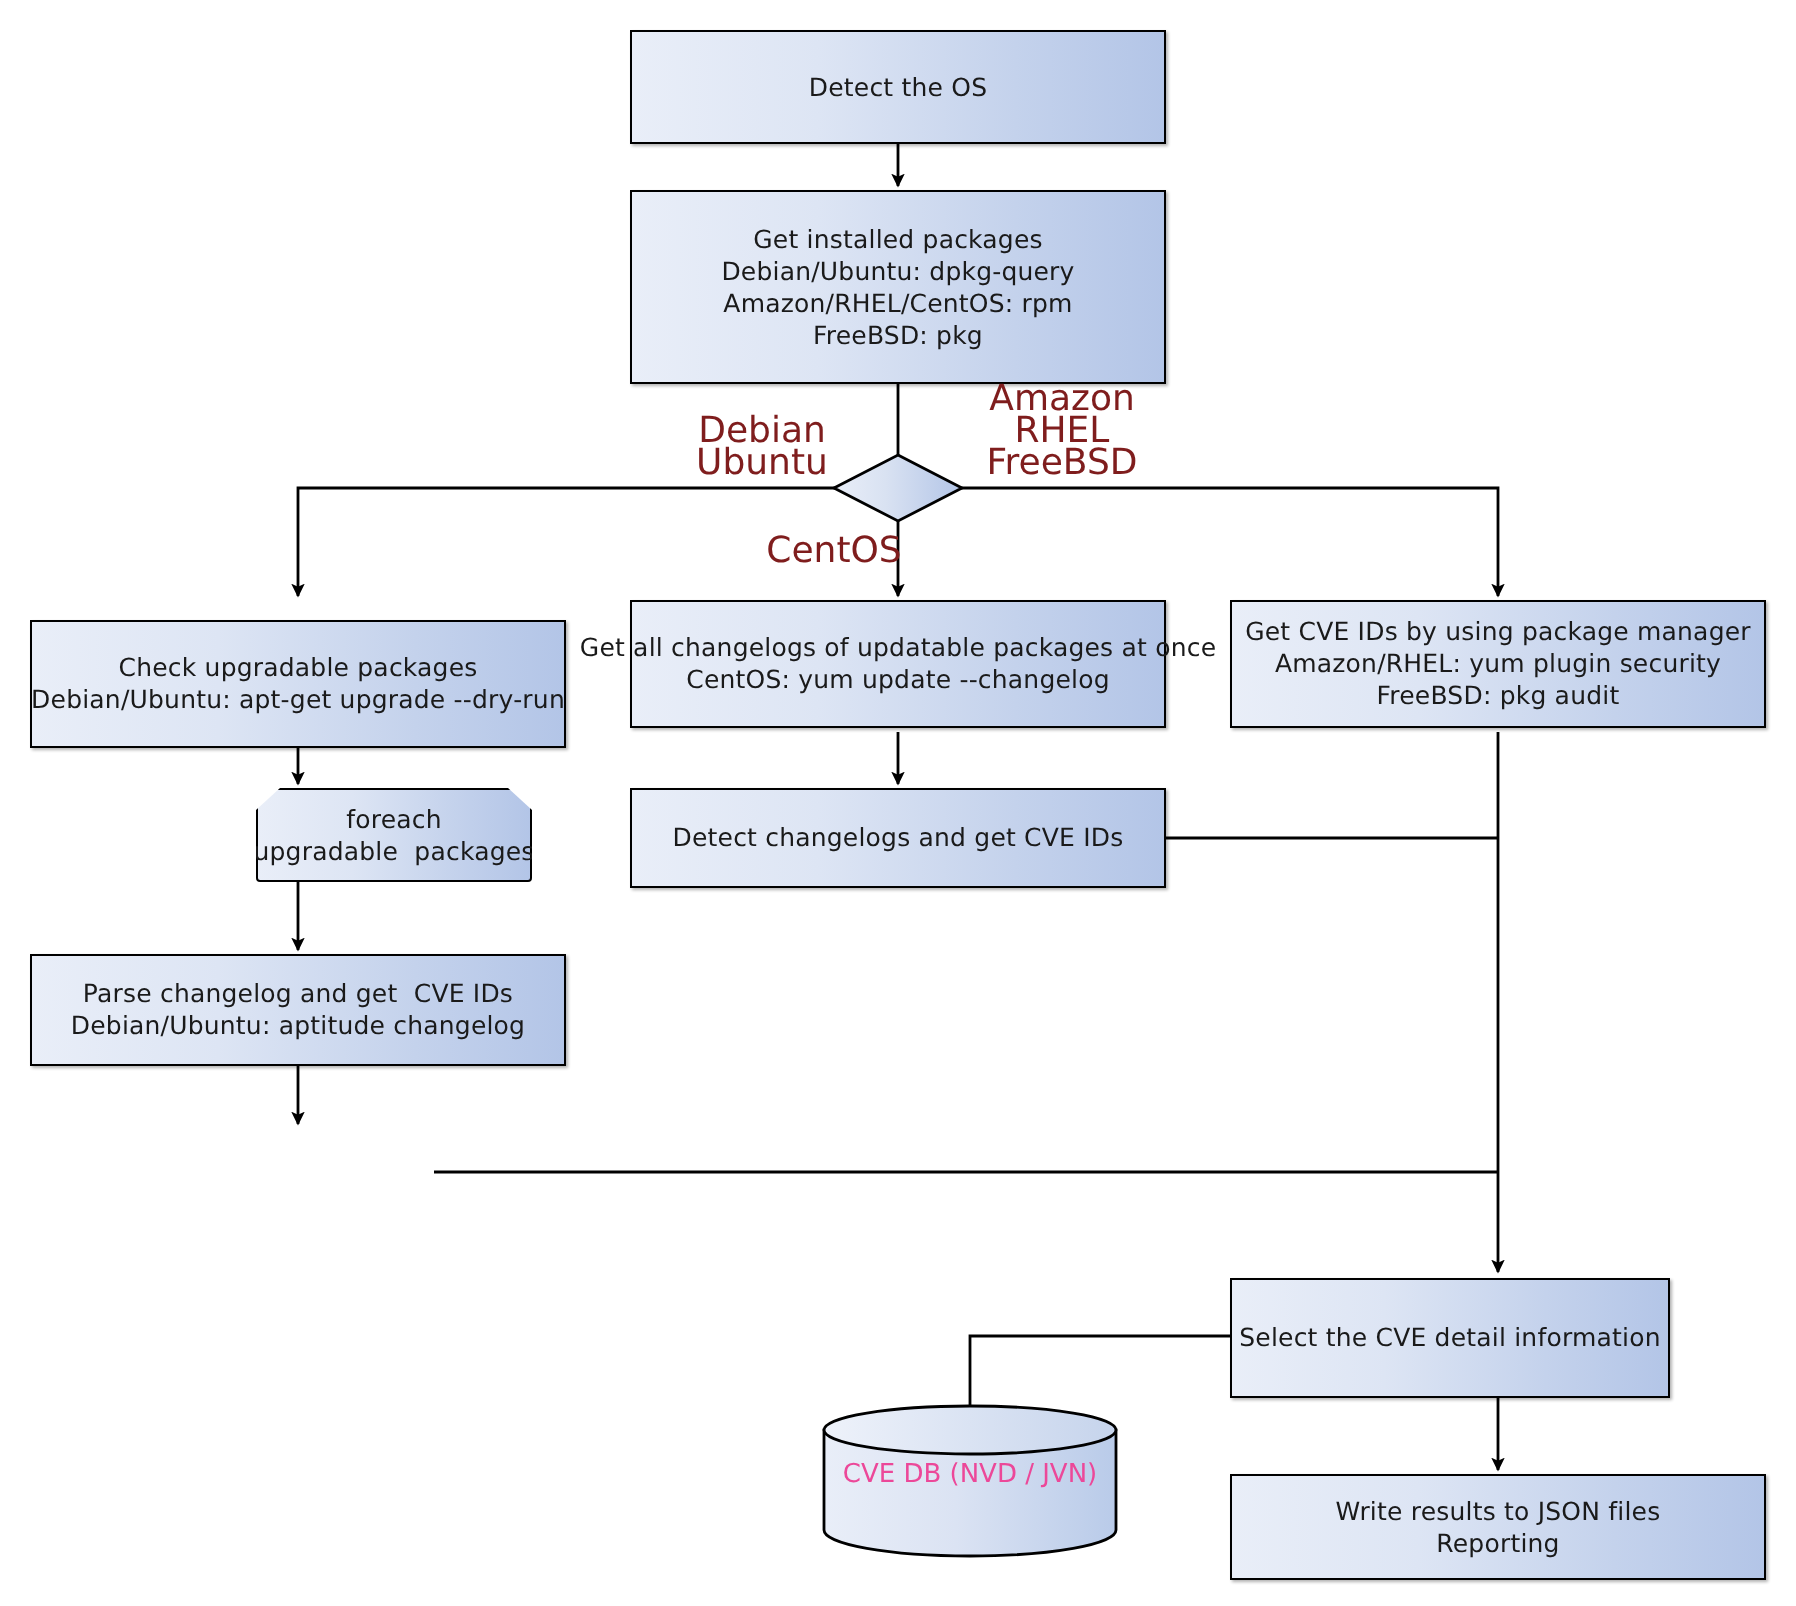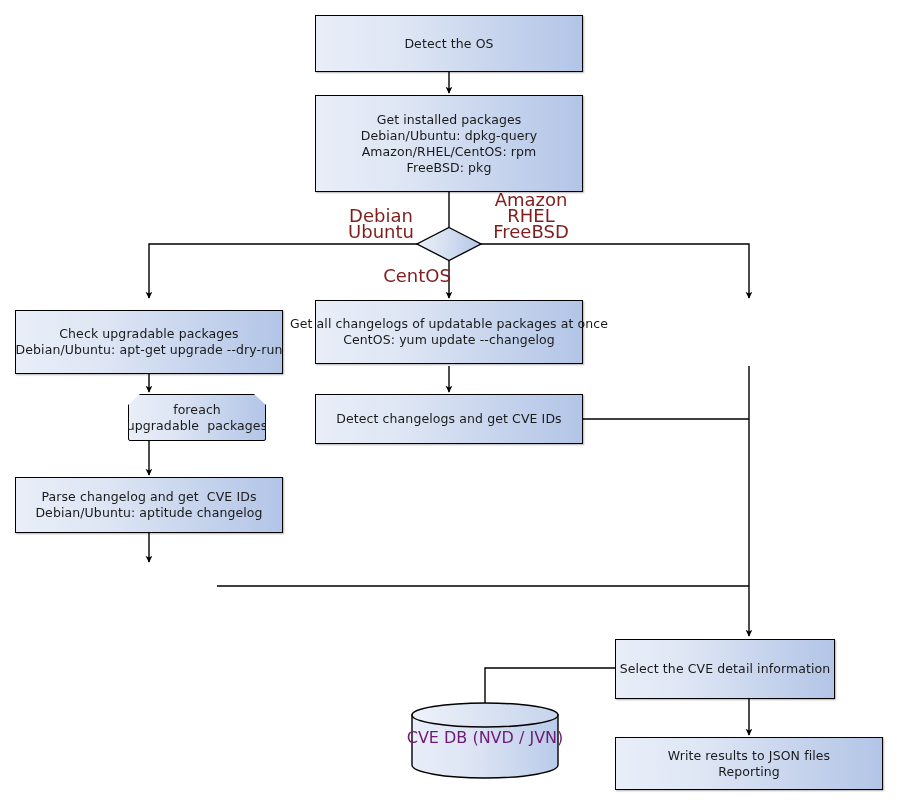--- a/index.html
+++ b/index.html
@@ -69,22 +69,22 @@
     position: absolute;
     color: #7f1d1d;
     font-size: 18px;
     line-height: 16px;
     text-align: center;
     white-space: pre;
   }
   .db-text {
     position: absolute;
     text-align: center;
-    color: #701a75;
-    font-size: 16px;
+    color: #ec4899;
+    font-size: 13px;
     line-height: 16px;
     white-space: pre;
     display: flex;
     align-items: center;
     justify-content: center;
   }
   .overflow-text {
     white-space: pre;
     overflow: visible;
   }
@@ -164,20 +164,25 @@
   <div class="node rect" style="left:15px; top:300px; width:268px; height:64px;margin-top:10px;">
     <span>Check upgradable packages
 Debian/Ubuntu: apt-get upgrade --dry-run</span>
   </div>
 
   <div class="node rect" style="left:315px; top:300px; width:268px; height:64px;">
     <span class="overflow-text">Get all changelogs of updatable packages at once
 CentOS: yum update --changelog</span>
   </div>
 
+  <div class="node rect" style="left:615px; top:300px; width:268px; height:64px;">
+    <span>Get CVE IDs by using package manager
+Amazon/RHEL: yum plugin security
+FreeBSD: pkg audit</span>
+  </div>
 
   <div class="node loop-start" style="left:80px; top:394px; width:138px; height:47px;">
     <span>foreach
 upgradable  packages</span>
   </div>
 
   <div class="node rect" style="left:315px; top:394px; width:268px; height:50px;">
     <span>Detect changelogs and get CVE IDs</span>
   </div>
 

